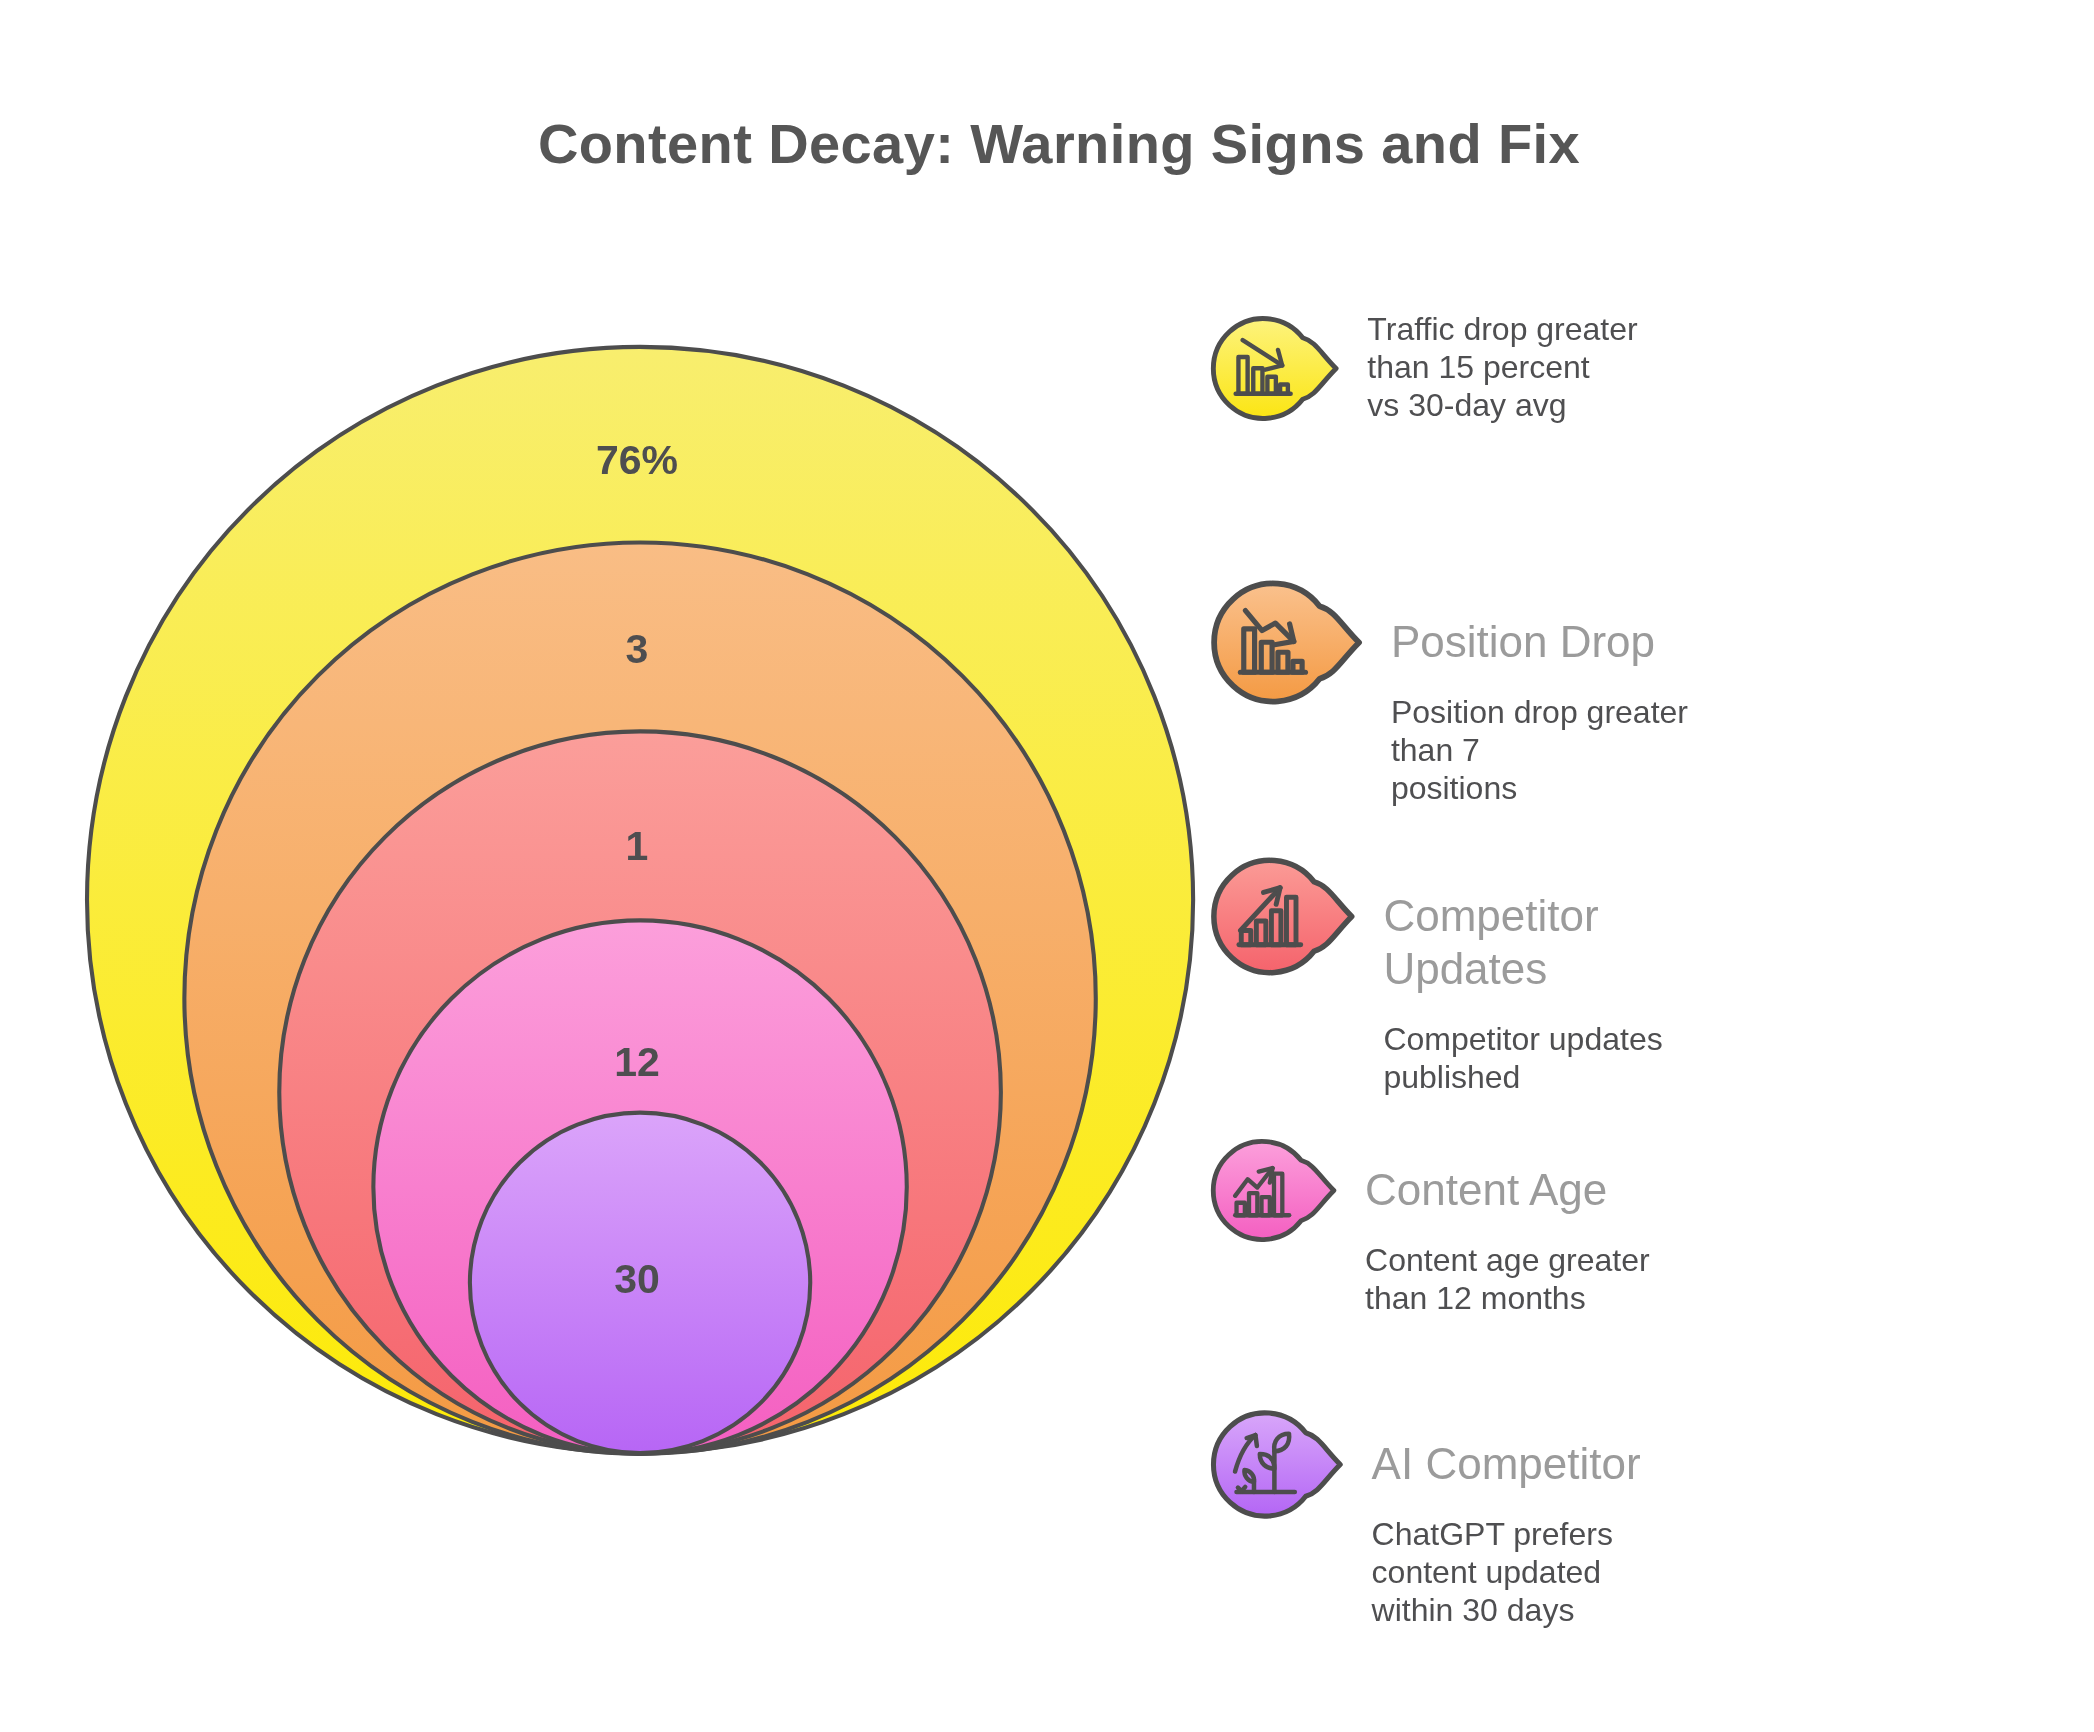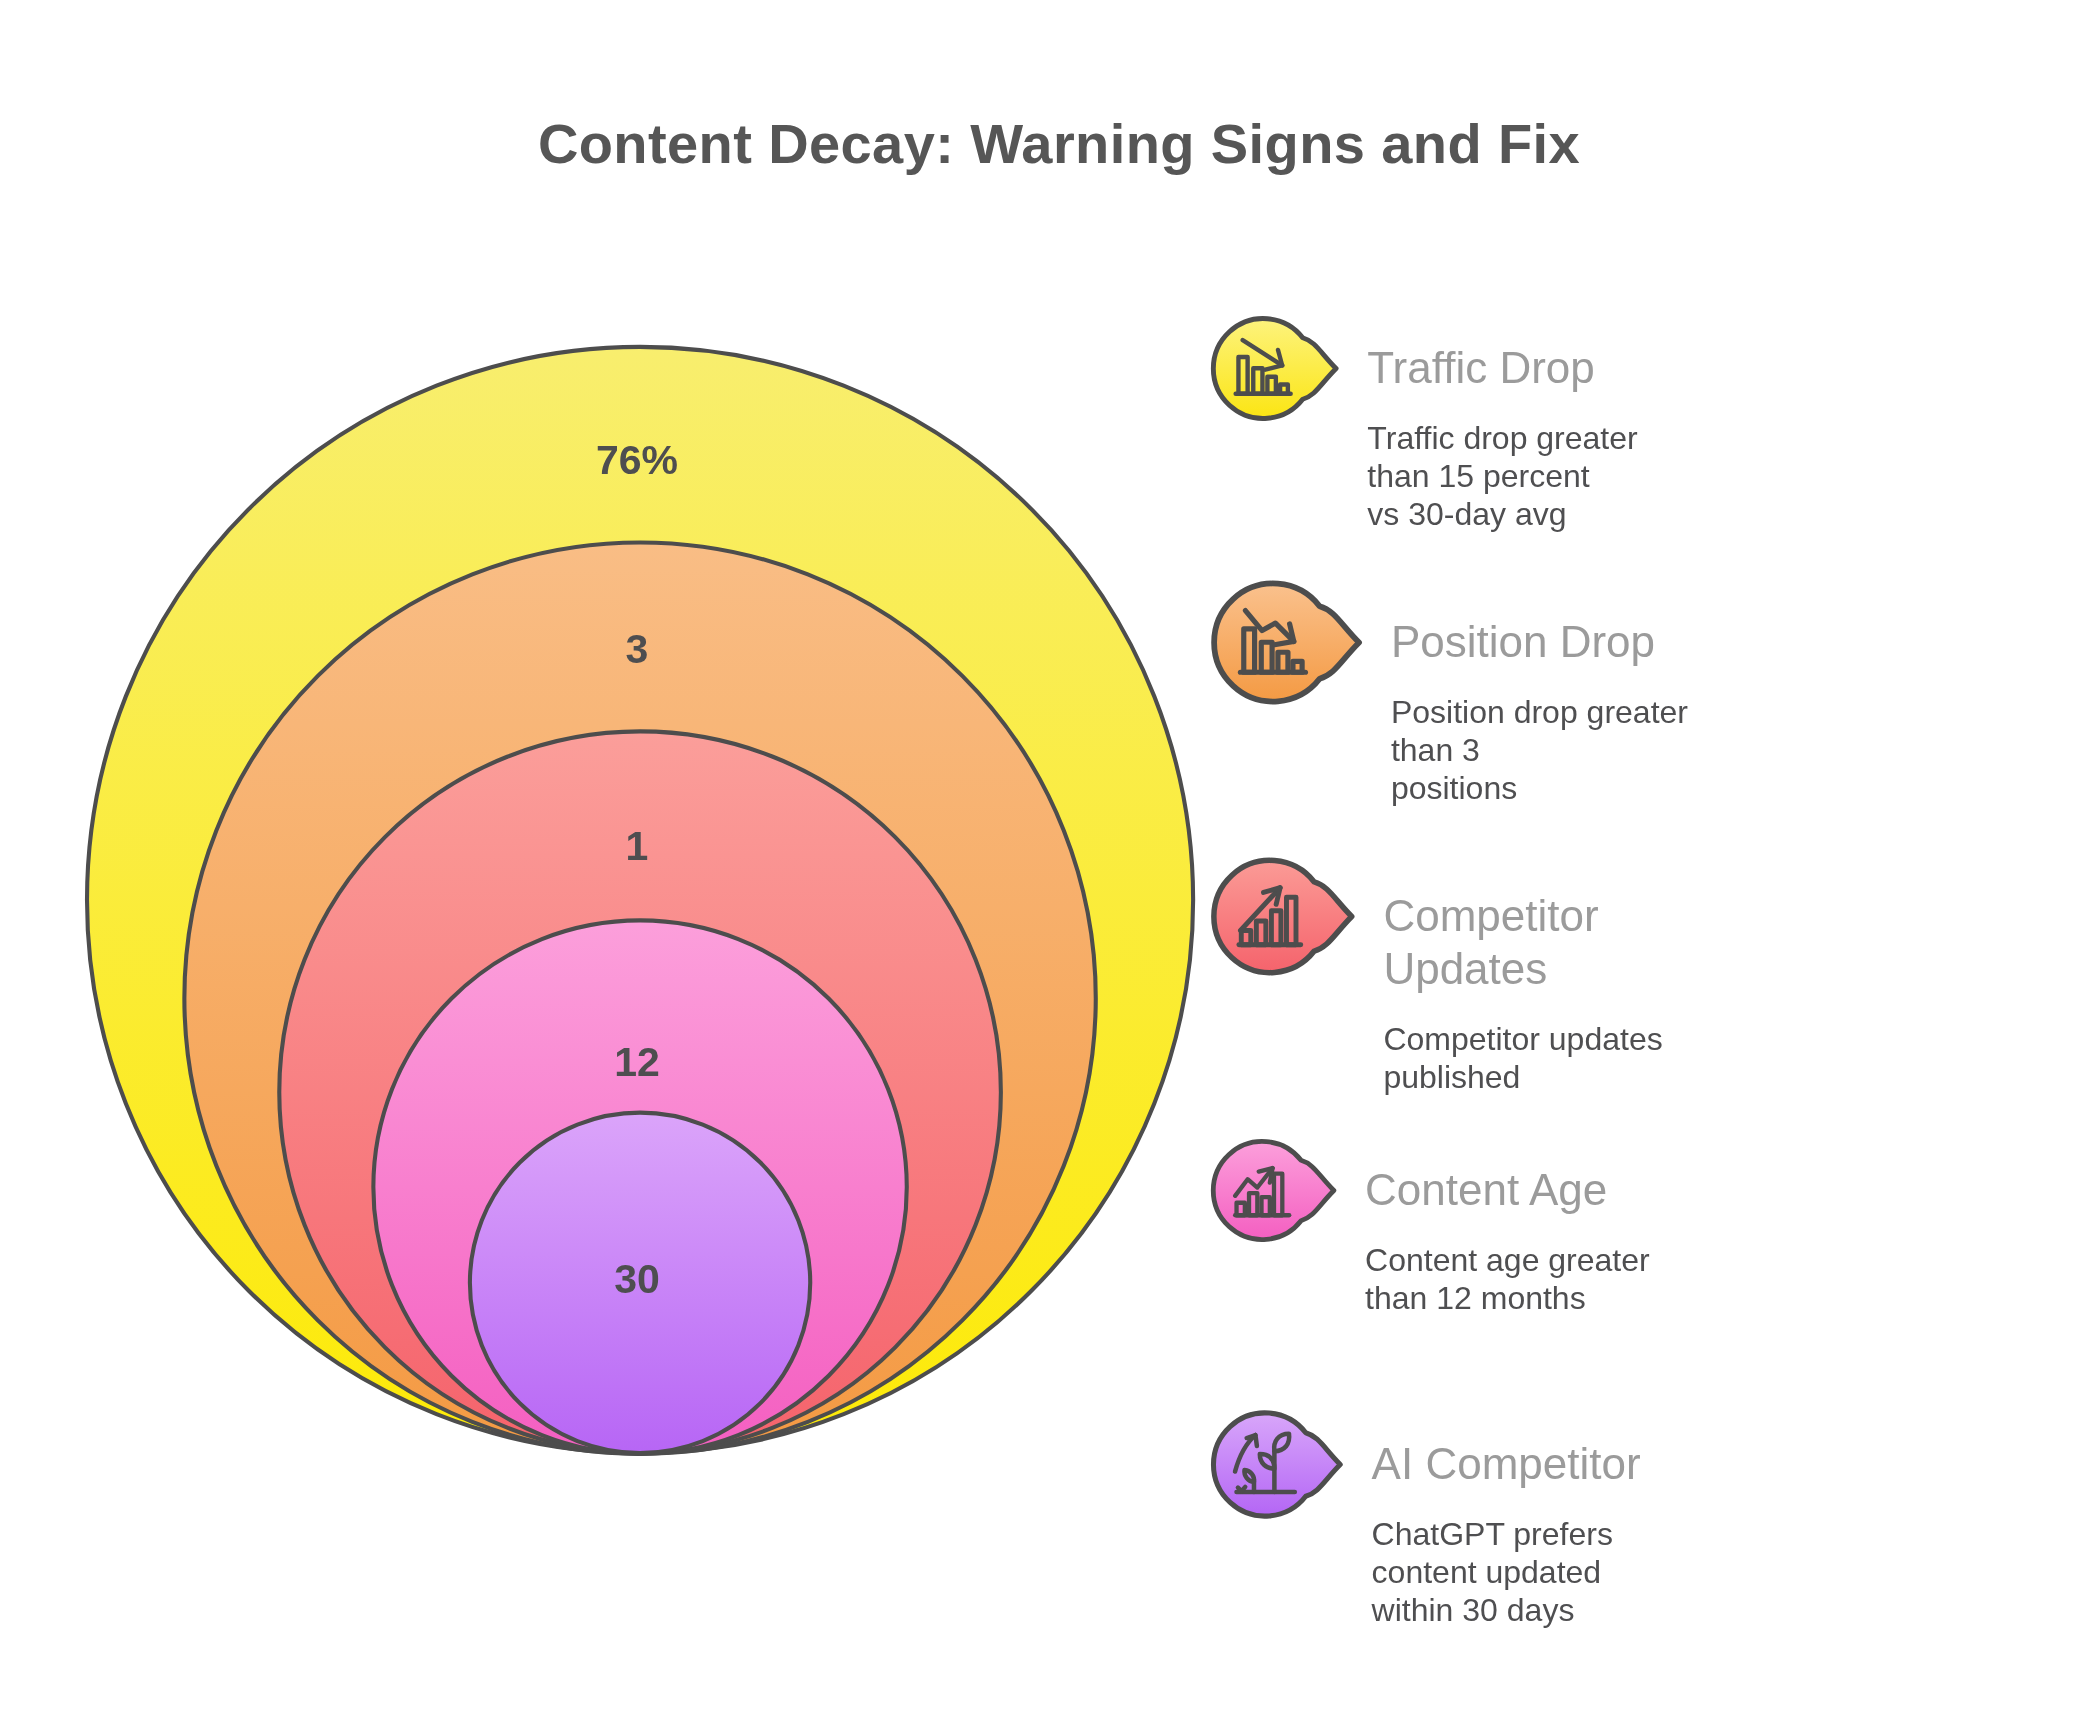--- a/index.html
+++ b/index.html
@@ -130,21 +130,20 @@
         <path d="M10 88 L88 88"></path>
         <rect x="14" y="36" width="13" height="52"></rect>
         <rect x="35" y="52" width="13" height="36"></rect>
         <rect x="55" y="64" width="12" height="24"></rect>
         <rect x="73" y="75" width="11" height="13"></rect>
         <path d="M20 12 L76 48"></path>
         <path d="M76 48 L70 26 M76 48 L52 54"></path>
       </g>
     </svg>
     <div class="legend-text">
-      <h3 class="legend-title">Traffic Drop</h3>
       <p class="legend-desc">Traffic drop greater than 15 percent
 vs 30-day avg</p>
     </div>
   </div>
 
   <div class="legend-item" style="top:559px">
     <svg width="196" height="167" viewBox="0 0 240 204">
       <defs>
         <linearGradient id="bg1" x1="0" y1="0" x2="0" y2="1">
           <stop offset="0" stop-color="#fac18d"></stop>
@@ -157,21 +156,21 @@
         <rect x="14" y="36" width="13" height="52"></rect>
         <rect x="35" y="52" width="13" height="36"></rect>
         <rect x="55" y="64" width="12" height="24"></rect>
         <rect x="73" y="75" width="11" height="13"></rect>
         <path d="M16 14 L36 38 L52 29 L74 51"></path>
         <path d="M74 51 L69 30 M74 51 L51 55"></path>
       </g>
     </svg>
     <div class="legend-text">
       <h3 class="legend-title">Position Drop</h3>
-      <p class="legend-desc">Position drop greater than 3
+      <p class="legend-desc">Position drop greater than 7
 positions</p>
     </div>
   </div>
 
   <div class="legend-item" style="top:833px">
     <svg width="196" height="167" viewBox="0 0 240 204">
       <defs>
         <linearGradient id="bg2" x1="0" y1="0" x2="0" y2="1">
           <stop offset="0" stop-color="#fb9b96"></stop>
           <stop offset="1" stop-color="#f5636c"></stop>

